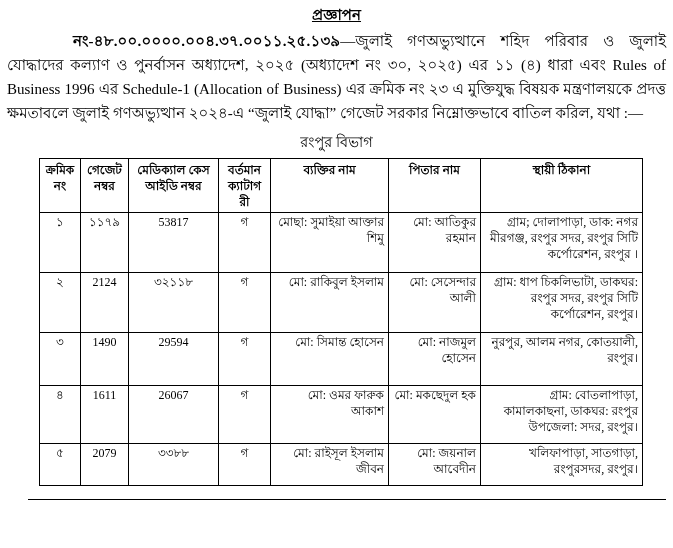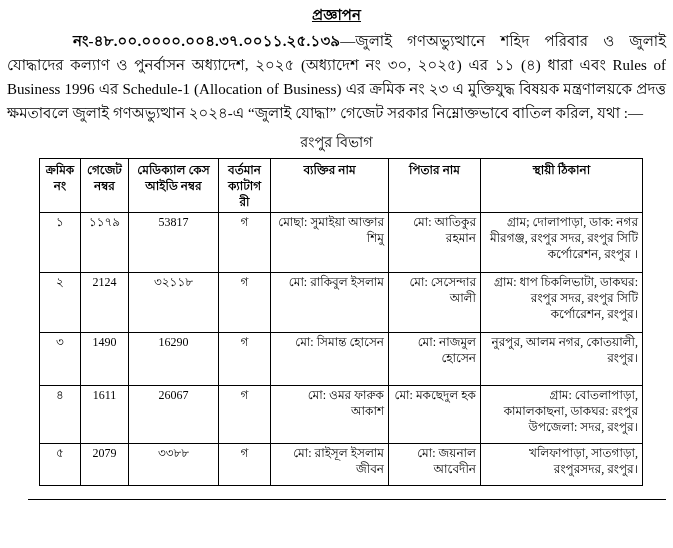--- a/index.html
+++ b/index.html
@@ -138,21 +138,21 @@
       <td class="c-center">2124</td>
       <td class="c-center">৩২১১৮</td>
       <td class="c-center">গ</td>
       <td class="c-left">মো: রাকিবুল ইসলাম</td>
       <td class="c-left">মো: সেসেন্দার আলী</td>
       <td class="c-left">গ্রাম: ধাপ চিকলিভাটা, ডাকঘর: রংপুর সদর, রংপুর সিটি কর্পোরেশন, রংপুর।</td>
     </tr>
         <tr>
       <td class="c-center">৩</td>
       <td class="c-center">1490</td>
-      <td class="c-center">16290</td>
+      <td class="c-center">29594</td>
       <td class="c-center">গ</td>
       <td class="c-left">মো: সিমান্ত হোসেন</td>
       <td class="c-left">মো: নাজমুল হোসেন</td>
       <td class="c-left">নুরপুর, আলম নগর, কোতয়ালী, রংপুর।</td>
     </tr>
         <tr>
       <td class="c-center">৪</td>
       <td class="c-center">1611</td>
       <td class="c-center">26067</td>
       <td class="c-center">গ</td>

